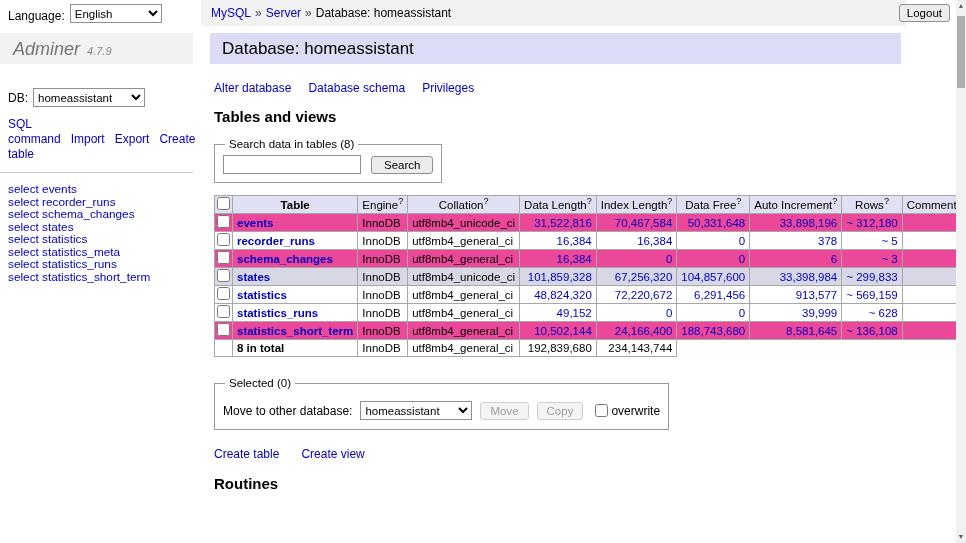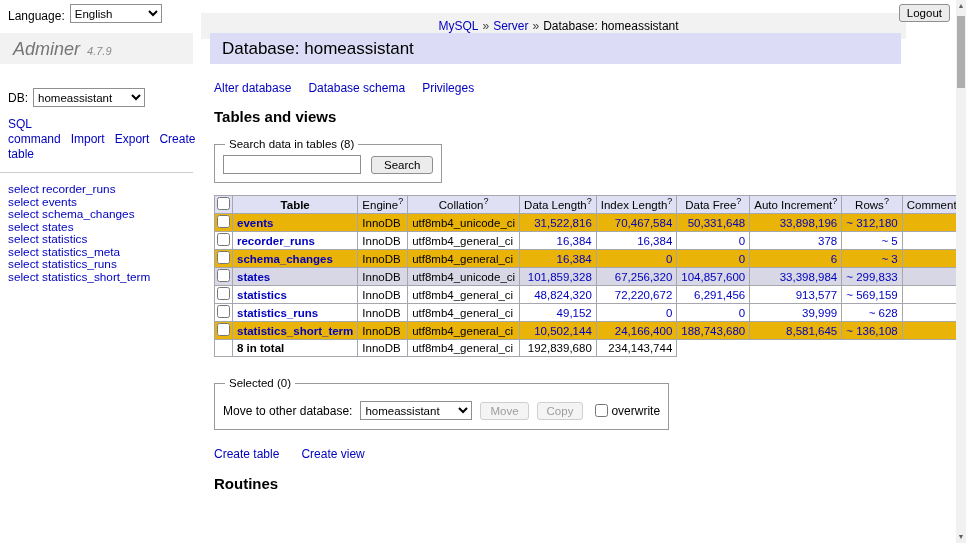--- a/index.html
+++ b/index.html
@@ -10,22 +10,22 @@
   button{font-family:"Liberation Sans",sans-serif;font-size:11.5px;background:#ececec;border:1px solid #8f8f8f;
          border-radius:3px;padding:2px 9px;color:#000;cursor:pointer;}
   button:disabled{background:#f4f4f4;border-color:#cfcfcf;color:#9d9d9d;}
   input[type=text]{height:19px;border:1px solid #8f8f8f;font-size:12px;padding:1px 3px;width:138px;box-sizing:border-box;}
   input[type=checkbox]{margin:0;width:13px;height:13px;}
 
   
   .topbar{position:absolute;left:0;top:0;width:966px;height:27px;}
   .lang{position:absolute;left:8px;top:4px;display:flex;align-items:flex-end;gap:5px;}
   .lang select{width:92px;}
-  .crumbbar{position:absolute;left:201px;top:13px;width:705px;height:26px;background:#f2f2f2;
-            line-height:26px;padding-left:10px;box-sizing:border-box;white-space:nowrap;text-align:center;}
+  .crumbbar{position:absolute;left:201px;top:0;width:705px;height:26px;background:#f2f2f2;
+            line-height:26px;padding-left:10px;box-sizing:border-box;white-space:nowrap;}
   .crumb-sep{color:#444;margin:0 4px;}
   .logout{position:absolute;right:16px;top:4px;padding:2px 7px;}
 
   
   .sidebar{position:absolute;left:0;top:27px;width:193px;}
   .logo{height:31px;margin-top:6px;background:#f2f2f2;display:flex;align-items:baseline;
         padding:6px 0 0 13px;gap:7px;box-sizing:border-box;}
   .logo a{font-style:italic;font-size:18px;color:#757575;}
   .logo .ver{font-style:italic;font-size:11px;color:#8a8a8a;}
   .db-row{margin:24px 0 0 8px;display:flex;align-items:center;gap:5px;}
@@ -48,21 +48,21 @@
   .search-fs{width:205px;margin:13px 0 0 4px;padding:3px 8px 8px;}
   .search-row{display:flex;align-items:center;gap:10px;margin-top:2px;}
   .search-row button{padding:2px 12px;}
 
   table.tables{border-collapse:collapse;margin:12px 0 0 4px;font-size:11.5px;table-layout:fixed;}
   .tables th,.tables td{border:1px solid #a6a6ad;padding:1px 4px;height:14px;overflow:hidden;white-space:nowrap;}
   .tables thead th{background:#e0e0f4;font-weight:normal;text-align:center;}
   .tables th.bold{font-weight:bold;}
   .tables td.cbcell,.tables th.cbcell{text-align:center;padding:1px 2px;}
   .tables td.num{text-align:right;color:#0000c0;}
-  .tables tr.stripe td{background:#eab308;}
+  .tables tr.stripe td{background:#ec4899;}
   .tables tr.hl td{background:#d7d7e5;}
   .tables a.tname{font-weight:bold;}
   .tables tr.total td{color:#000;background:#fff;}
   .tables tr.total td.tlabel{font-weight:bold;}
   .tables tr.total td.num{color:#000;}
   .tables sup{font-size:9px;line-height:0;}
 
   .sel-fs{width:404px;margin:20px 0 0 4px;padding:3px 8px 9px;}
   .sel-buttons{display:flex;gap:5px;margin-top:2px;}
   .move-row{display:flex;align-items:center;gap:8px;margin-top:9px;white-space:nowrap;}
@@ -103,22 +103,22 @@
     <div class="db-row">
       <span>DB:</span>
       <select>
         <option>homeassistant</option>
       </select>
     </div>
     <div class="side-top">
       <div class="links"><a>SQL command</a><a>Import</a><a>Export</a><a>Create table</a></div>
     </div>
     <div class="table-links">
+        <a>select events</a>
         <a>select recorder_runs</a>
-        <a>select events</a>
         <a>select schema_changes</a>
         <a>select states</a>
         <a>select statistics</a>
         <a>select statistics_meta</a>
         <a>select statistics_runs</a>
         <a>select statistics_short_term</a>
       </div>
   </div>
 
   <div class="main">

